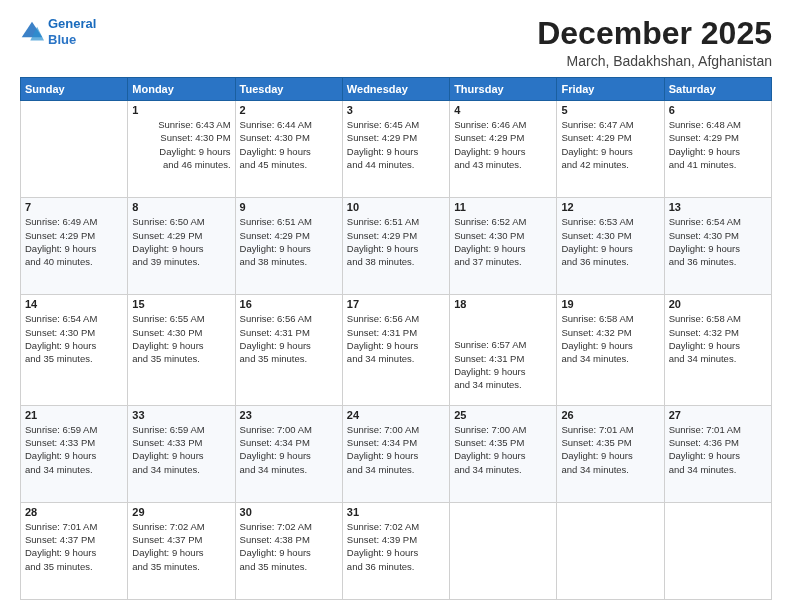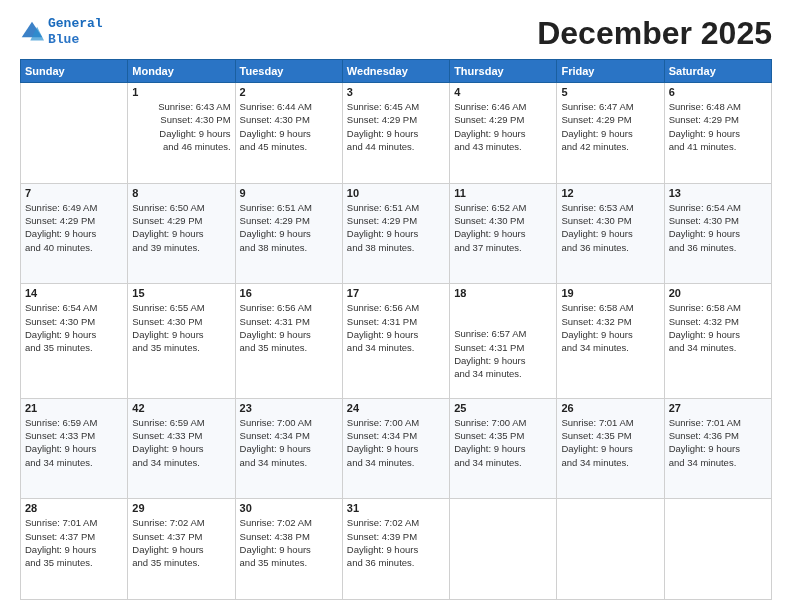--- a/index.html
+++ b/index.html
@@ -26,21 +26,20 @@
     .logo {
       display: flex;
       align-items: center;
       gap: 4px;
     }
     .logo-text {
       font-size: 13px;
       font-weight: bold;
       line-height: 1.2;
       color: #333;
-      font-family: Liberation Mono, monospace;
     }
     .logo-text span {
       color: #1a6bbd;
     }
     .logo-icon {
       width: 24px;
       height: 24px;
     }
     .title-block {
       text-align: right;
@@ -111,20 +110,21 @@
         <polygon points="14,2 26,20 2,20" fill="#1a6bbd" opacity="0.85"></polygon>
         <polygon points="20,8 28,24 12,24" fill="#2a90d0" opacity="0.7"></polygon>
       </svg>
       <div class="logo-text">
         <div><span>General</span></div>
         <div><span style="color:#2a74c5">Blue</span></div>
       </div>
     </div>
     <div class="title-block">
       <div class="main-title">December 2025</div>
+      <div class="sub-title">March, Badakhshan, Afghanistan</div>
     </div>
   </div>
 
   <table class="calendar">
     <thead>
       <tr id="calendar-header">
           <th>Sunday</th>
           <th>Monday</th>
           <th>Tuesday</th>
           <th>Wednesday</th>
@@ -283,21 +283,21 @@
         </tr>
         <tr>
           <td>
             <span class="day-num">21</span>
             <div class="day-info" style="white-space: pre-line;">Sunrise: 6:59 AM
 Sunset: 4:33 PM
 Daylight: 9 hours
 and 34 minutes.</div>
           </td>
           <td>
-            <span class="day-num">42</span>
+            <span class="day-num">33</span>
             <div class="day-info" style="white-space: pre-line;">Sunrise: 6:59 AM
 Sunset: 4:33 PM
 Daylight: 9 hours
 and 34 minutes.</div>
           </td>
           <td>
             <span class="day-num">23</span>
             <div class="day-info" style="white-space: pre-line;">Sunrise: 7:00 AM
 Sunset: 4:34 PM
 Daylight: 9 hours

